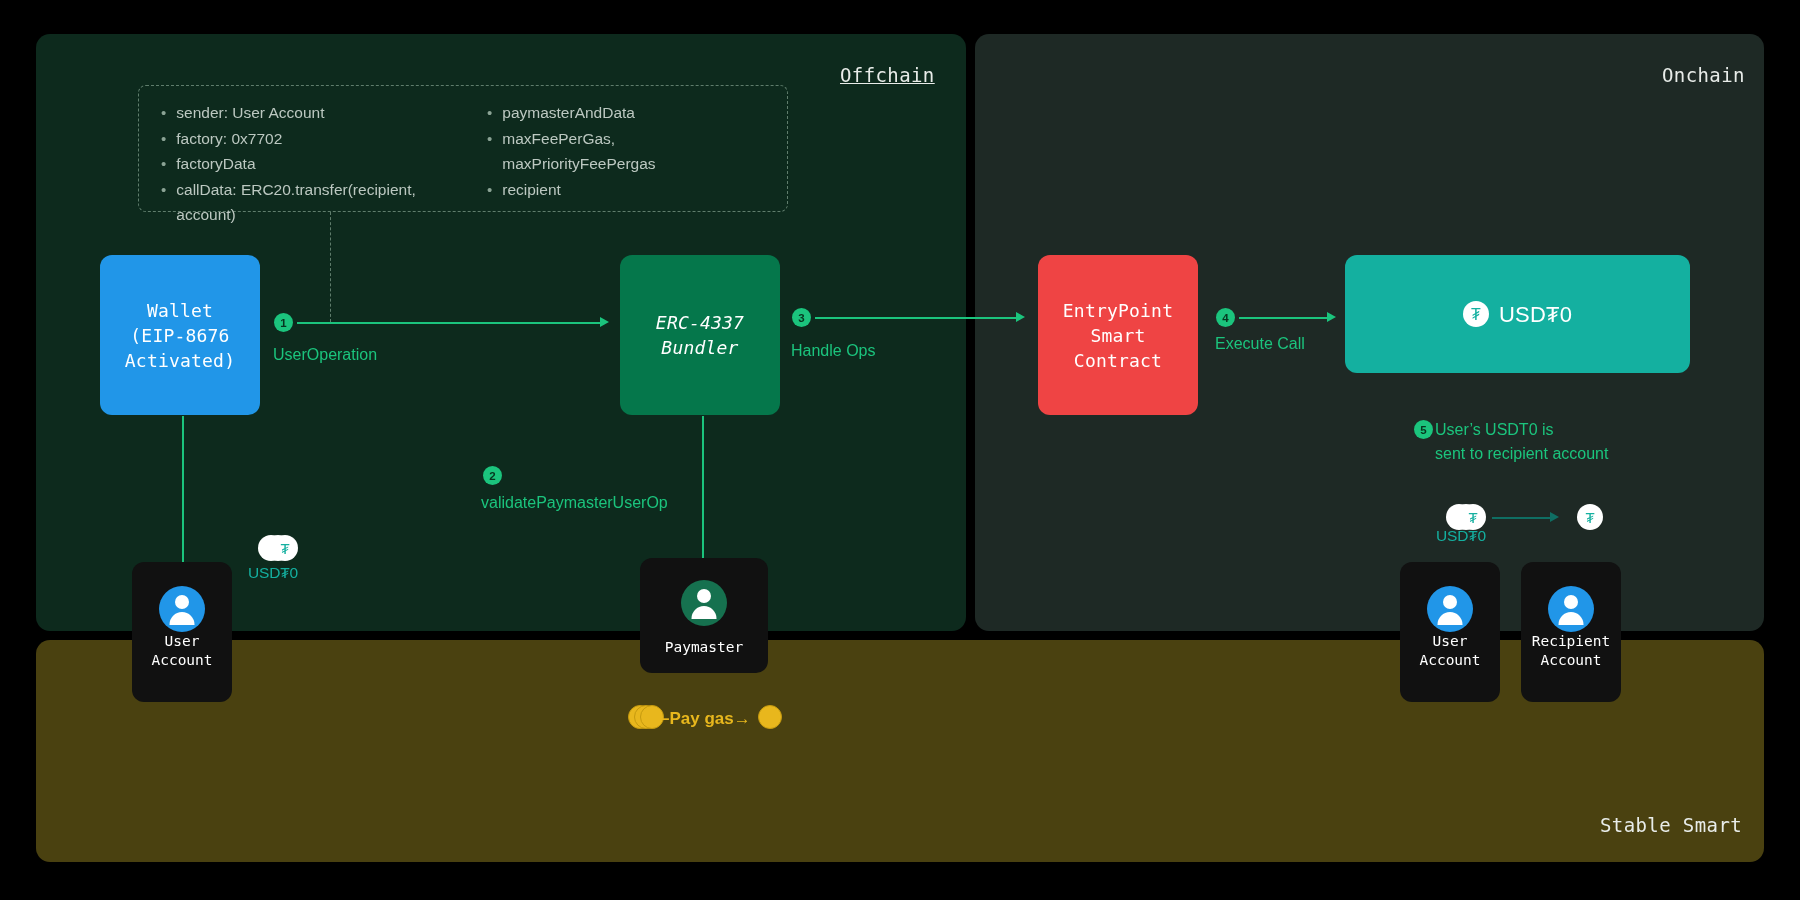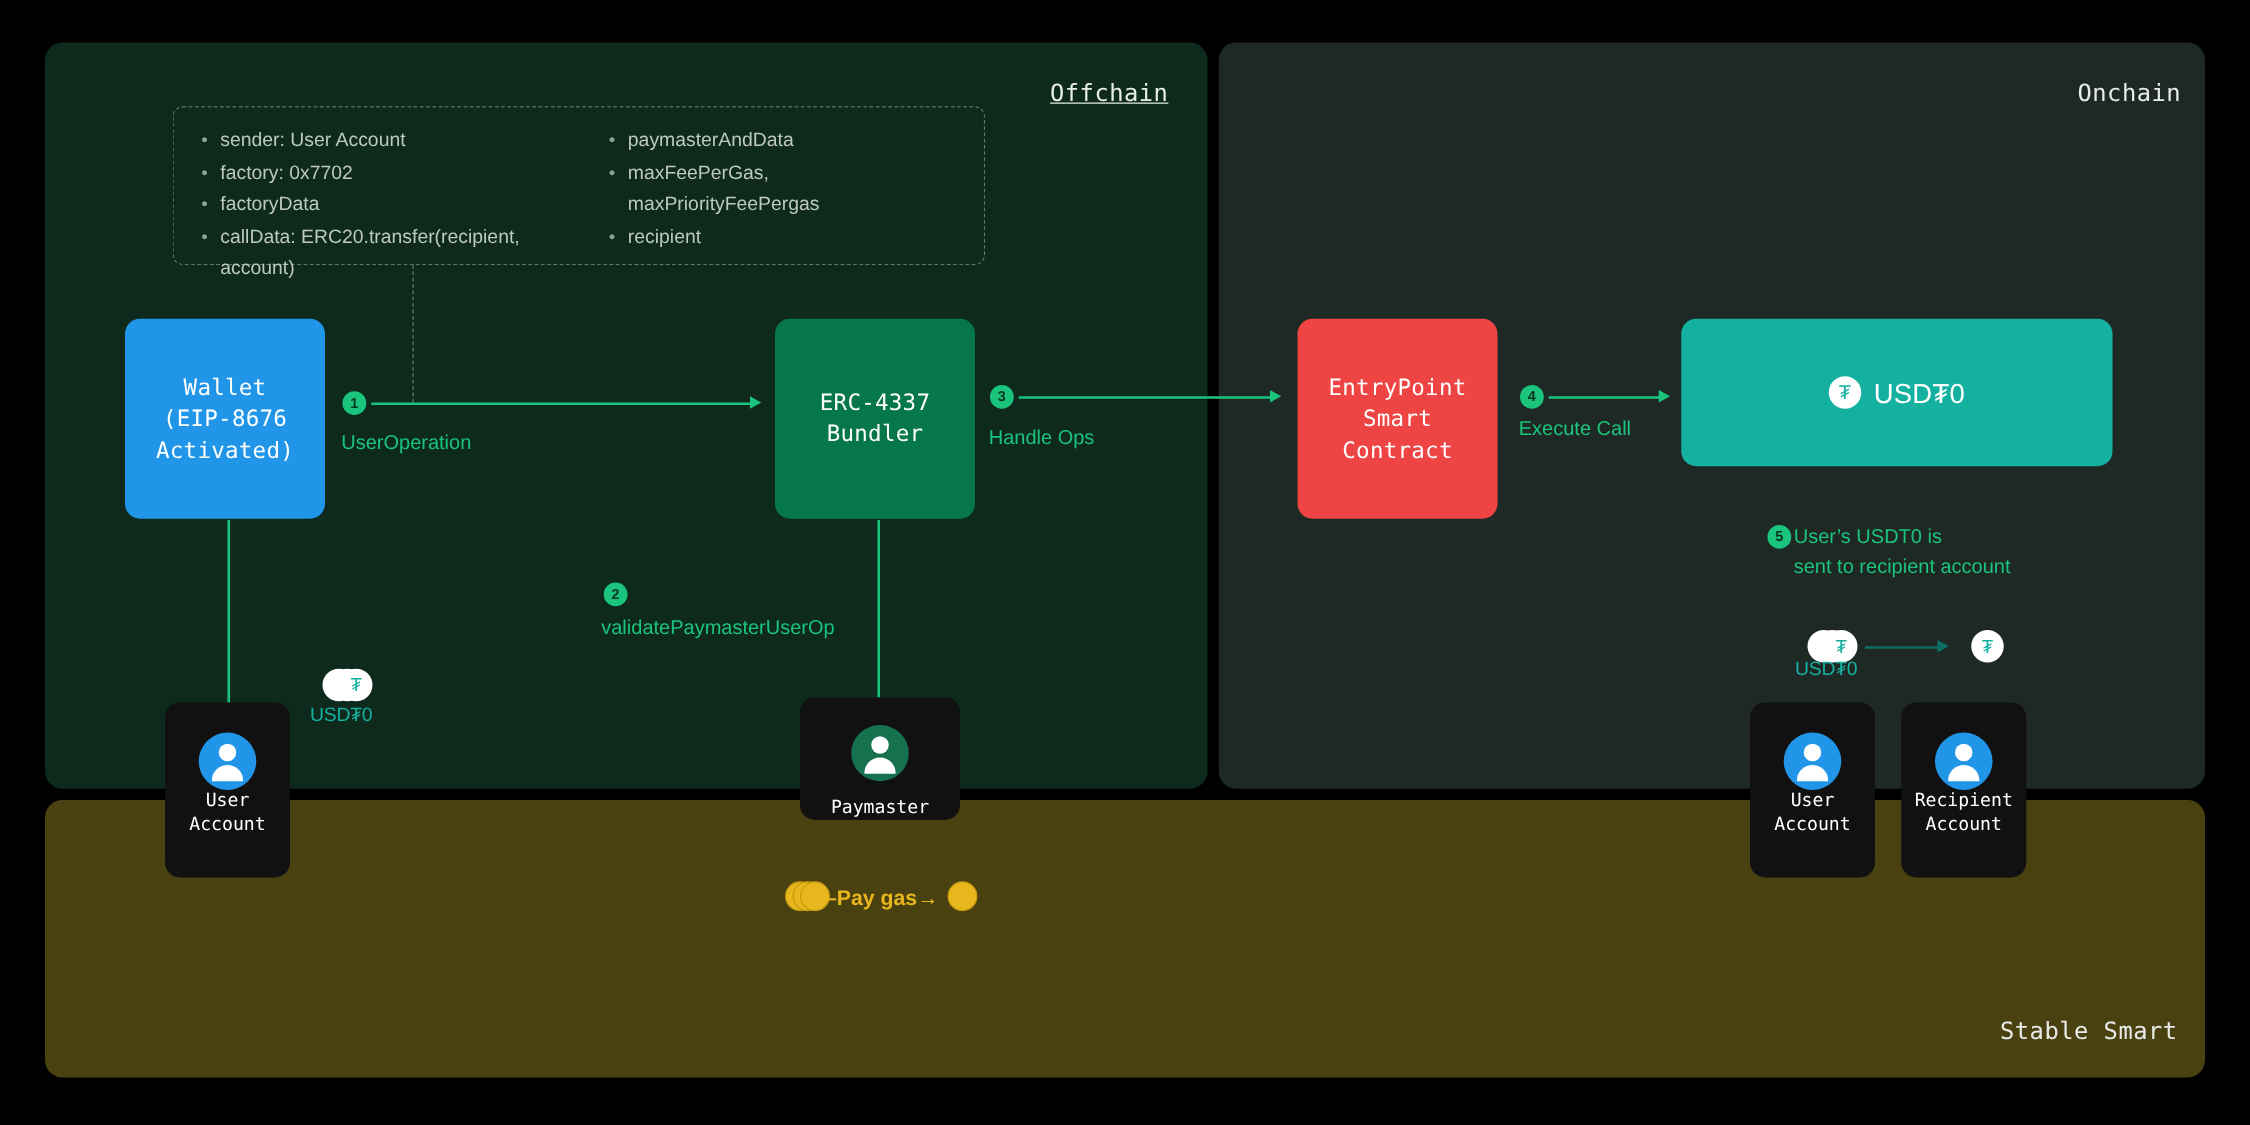--- a/index.html
+++ b/index.html
@@ -36,37 +36,37 @@
   .param-bullet { color:#8ba395; font-size:15px; line-height:25.5px; }
 
   
   .proc-box {
     position:absolute; border-radius:12px; display:flex;
     align-items:center; justify-content:center; text-align:center;
     font-family:"DejaVu Sans Mono", monospace; font-size:18px;
     color:#ffffff; line-height:25px; letter-spacing:.2px; white-space:pre-line;
   }
   #box-wallet    { left:100px; top:255px; width:160px; height:160px; background:#2196e8; }
-  #box-bundler   { left:620px; top:255px; width:160px; height:160px; background:#05774b; }
+  #box-bundler   { left:620px; top:255px; width:160px; height:160px; background:#05774b;font-style:italic; }
   #box-entrypoint{ left:1038px; top:255px; width:160px; height:160px; background:#ef4444; }
   #box-usdt      { left:1345px; top:255px; width:345px; height:118px; background:#14b0a0;
                    font-family:"Liberation Sans", sans-serif; font-size:22px; gap:10px; }
 
   
   .acct-card {
     position:absolute; width:100px; height:140px; background:#111111;
     border-radius:12px; display:flex; flex-direction:column;
     align-items:center; justify-content:flex-start; padding-top:24px; 
   }
   .acct-label {
     font-family:"DejaVu Sans Mono", monospace; font-size:14.5px;
     color:#ffffff; text-align:center; line-height:19px; white-space:pre-line;
   }
   #acct-user      { left:132px; top:562px; }
-  #acct-paymaster { left:640px; top:558px; width:128px; height:98px; padding-top:22px; gap:12px;}
+  #acct-paymaster { left:640px; top:558px; width:128px; height:115px; padding-top:22px; gap:12px;}
   #acct-user2     { left:1400px; top:562px; }
   #acct-recipient { left:1521px; top:562px; }
 
   .avatar { width:46px; height:46px; border-radius:50%; position:relative; }
   .avatar.blue  { background:#2196e8; }
   .avatar.green { background:#16714f; }
   .avatar::before {
     content:""; position:absolute; left:50%; top:9px; transform:translateX(-50%);
     width:14px; height:14px; border-radius:50%; background:#ffffff;
   }

